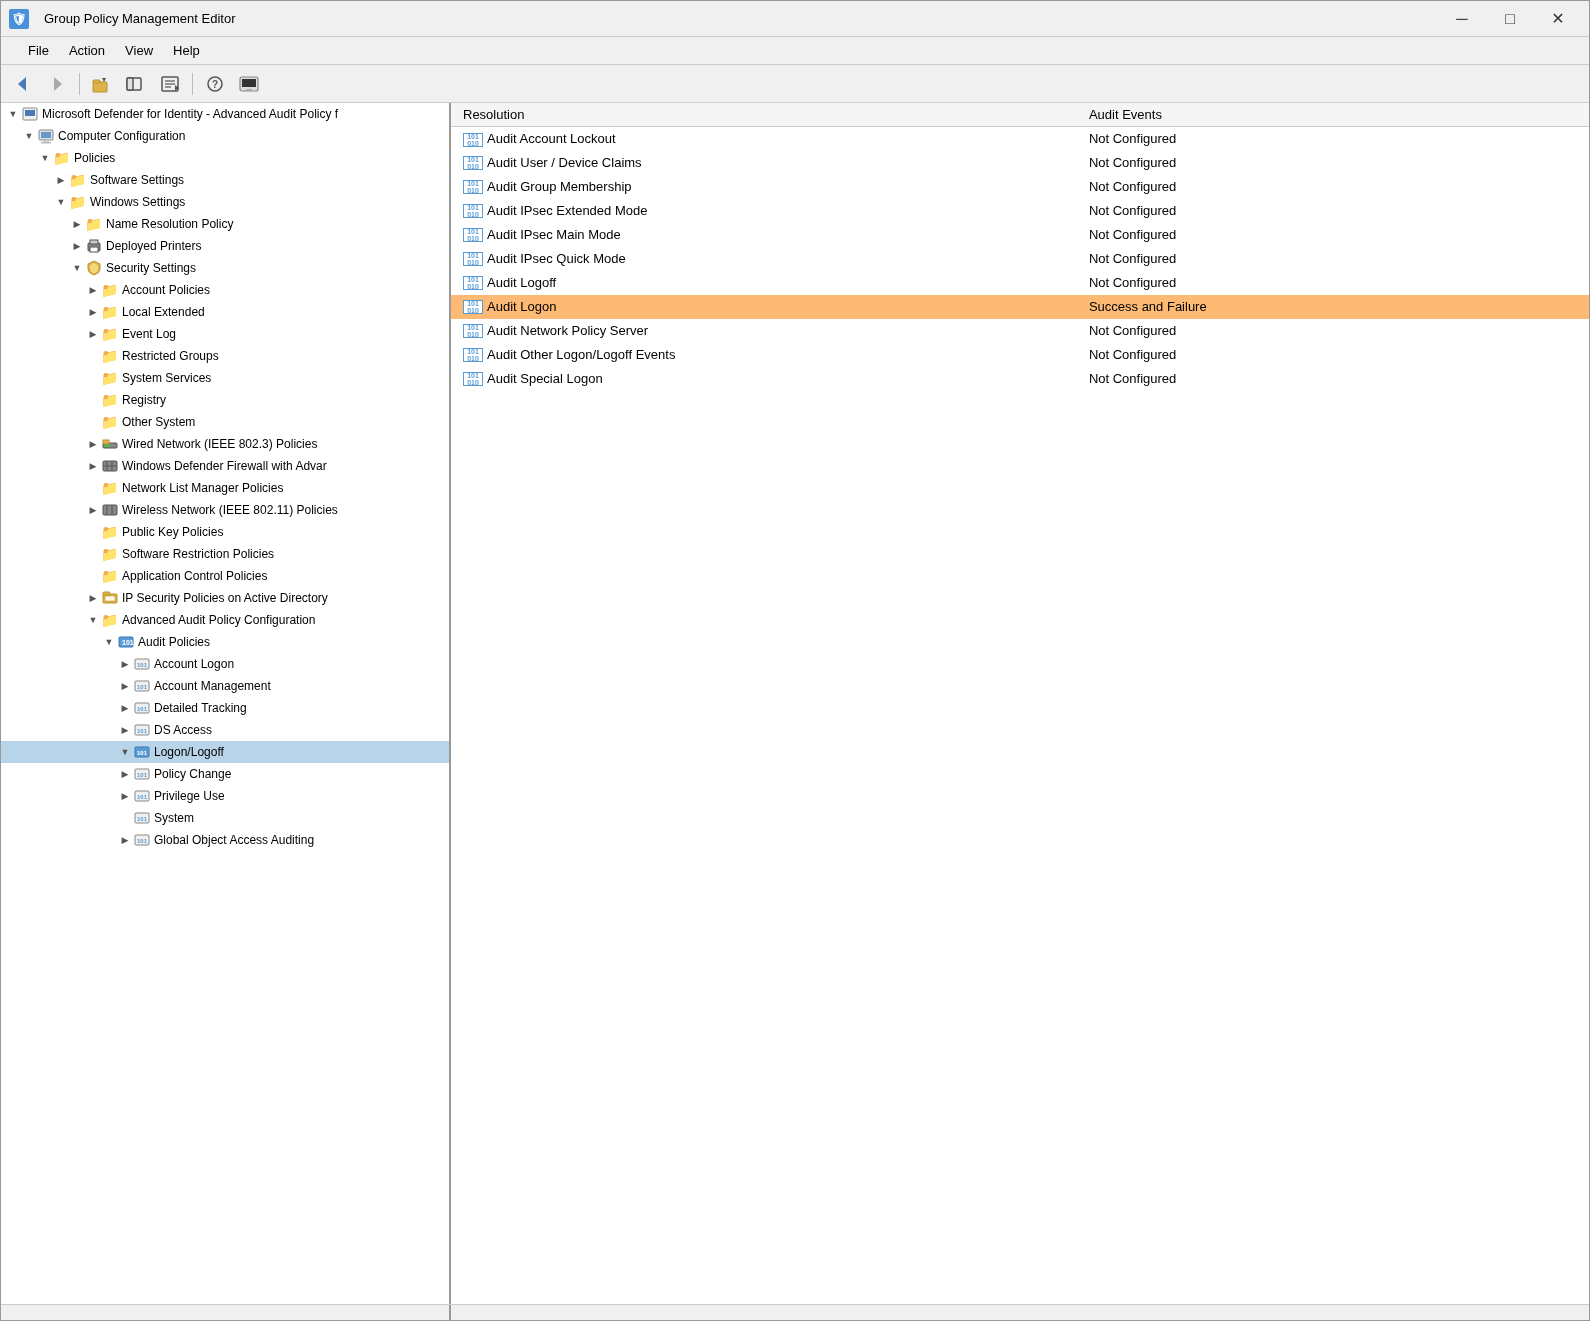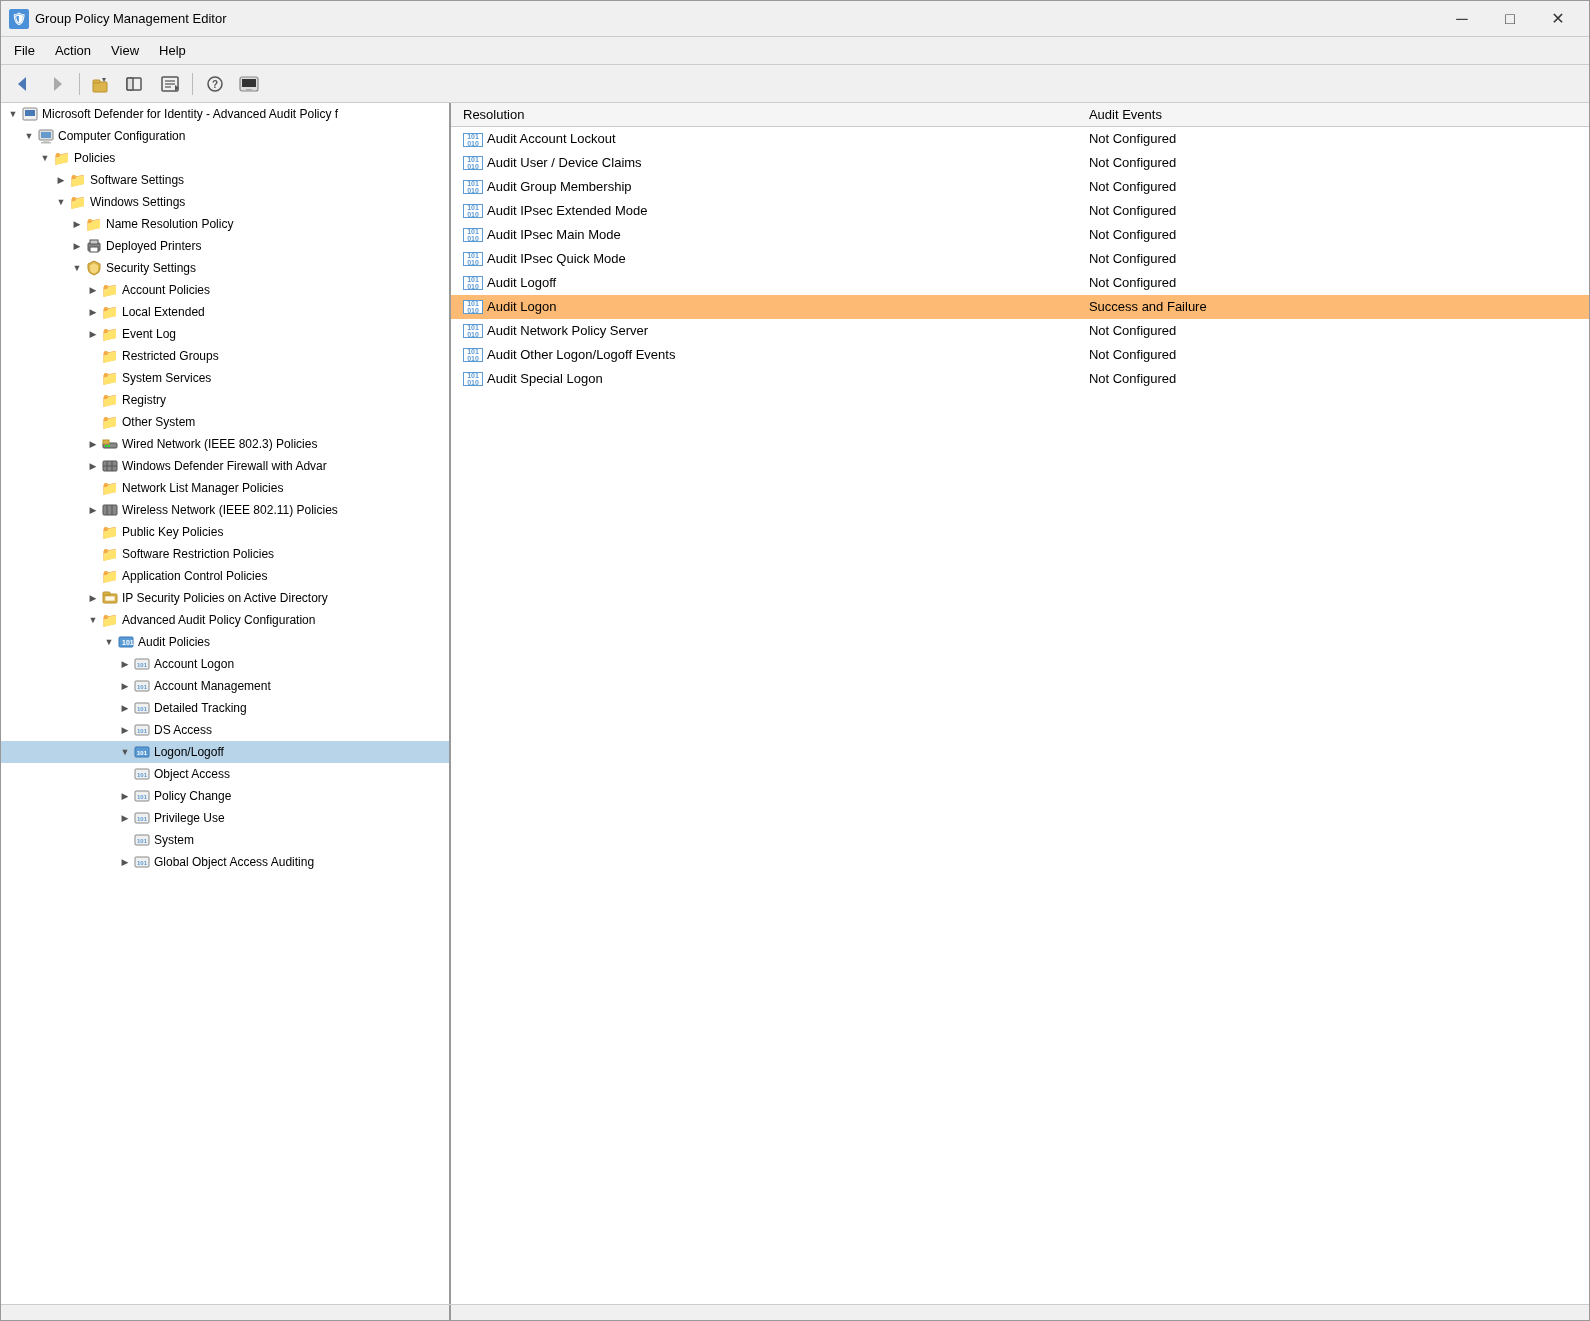--- a/index.html
+++ b/index.html
@@ -34,20 +34,21 @@
       margin-right: 6px;
       background: #4a90d9;
       border-radius: 2px;
       display: flex; align-items: center; justify-content: center;
       color: white; font-size: 11px; font-weight: bold;
     }
     .title-bar-text {
       flex: 1;
       font-size: 13px;
       color: #000;
+      margin-left: 9px;
     }
     .title-bar-controls {
       display: flex;
       gap: 2px;
     }
     .title-bar-btn {
       width: 46px;
       height: 30px;
       border: none;
       background: transparent;
@@ -58,21 +59,21 @@
       justify-content: center;
       color: #333;
     }
 
     .menu-bar {
       height: 28px;
       background: #f0f0f0;
       border-bottom: 1px solid #ccc;
       display: flex;
       align-items: center;
-      padding: 0 3px;
+      padding: 0 17px;
       flex-shrink: 0;
     }
     .menu-item {
       padding: 4px 10px;
       cursor: pointer;
       font-size: 13px;
     }
 
     .toolbar {
       height: 38px;
@@ -576,31 +577,20 @@
           <span class="tree-expander">▼</span>
           <span class="tree-icon">
             <svg width="16" height="16" viewBox="0 0 16 16">
               <rect x="1" y="3" width="14" height="10" rx="1" fill="#5b9bd5" stroke="#3a78b5" stroke-width="1"></rect>
               <text x="3" y="11" font-size="6" fill="white" font-weight="bold">101</text>
             </svg>
           </span>
           <span class="tree-label">Logon/Logoff</span>
         </div>
 
-        <div class="tree-item">
-          <div class="tree-indent" style="width:116px;"></div>
-          <span class="tree-expander" style="width:16px;"></span>
-          <span class="tree-icon">
-            <svg width="16" height="16" viewBox="0 0 16 16">
-              <rect x="1" y="3" width="14" height="10" rx="1" fill="#f0f0f0" stroke="#888" stroke-width="1"></rect>
-              <text x="3" y="11" font-size="6" fill="#5b9bd5" font-weight="bold">101</text>
-            </svg>
-          </span>
-          <span class="tree-label">Object Access</span>
-        </div>
 
         <div class="tree-item">
           <div class="tree-indent" style="width:116px;"></div>
           <span class="tree-expander">▶</span>
           <span class="tree-icon">
             <svg width="16" height="16" viewBox="0 0 16 16">
               <rect x="1" y="3" width="14" height="10" rx="1" fill="#f0f0f0" stroke="#888" stroke-width="1"></rect>
               <text x="3" y="11" font-size="6" fill="#5b9bd5" font-weight="bold">101</text>
             </svg>
           </span>

